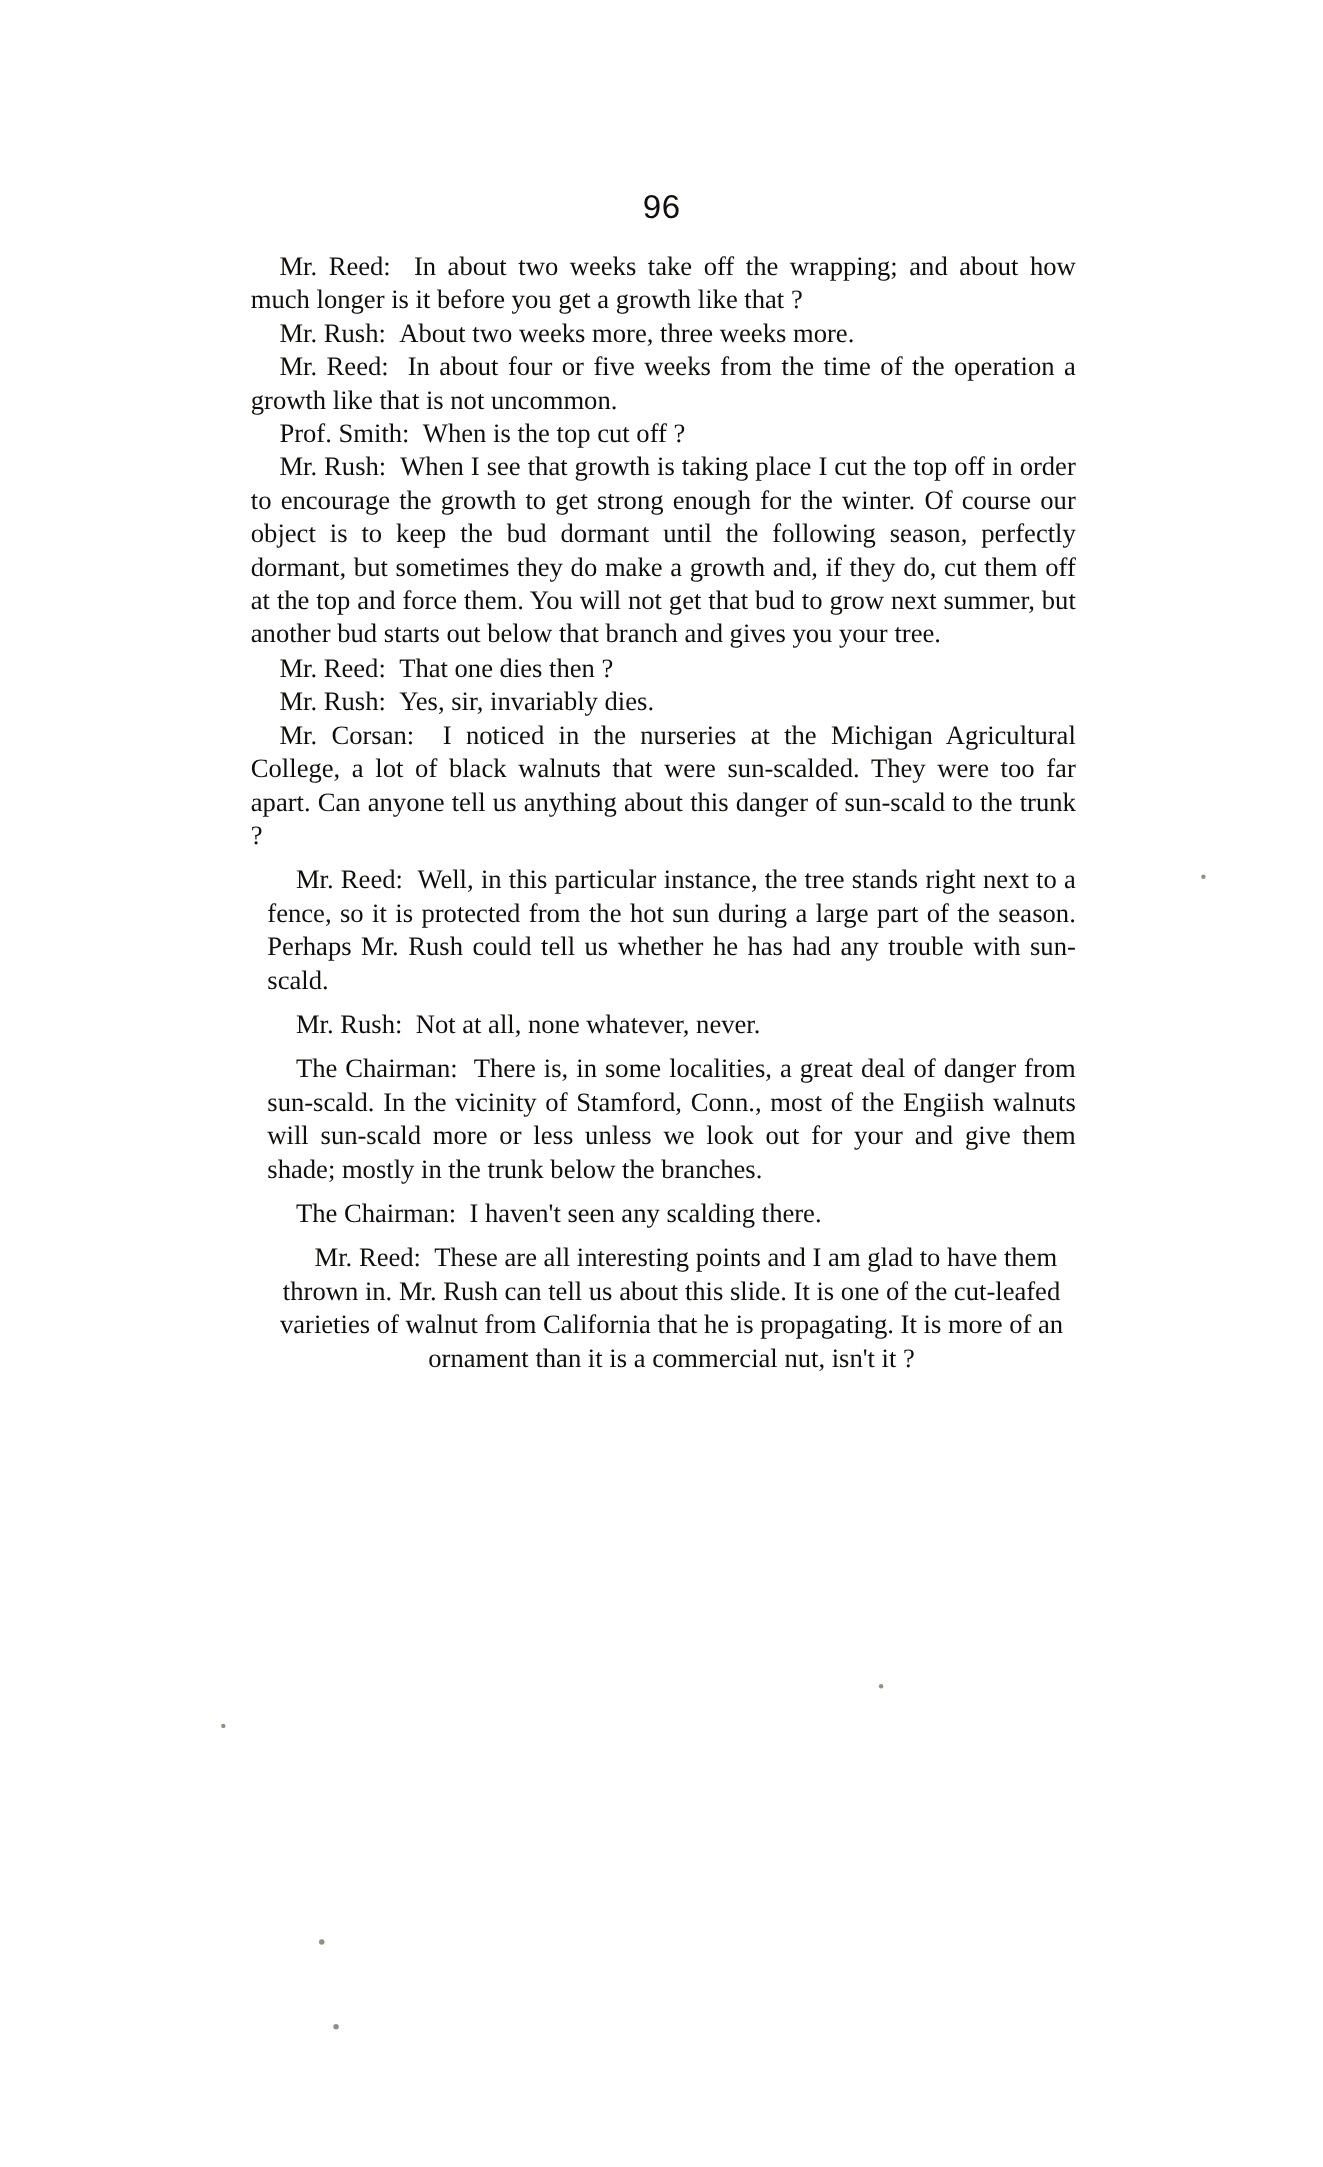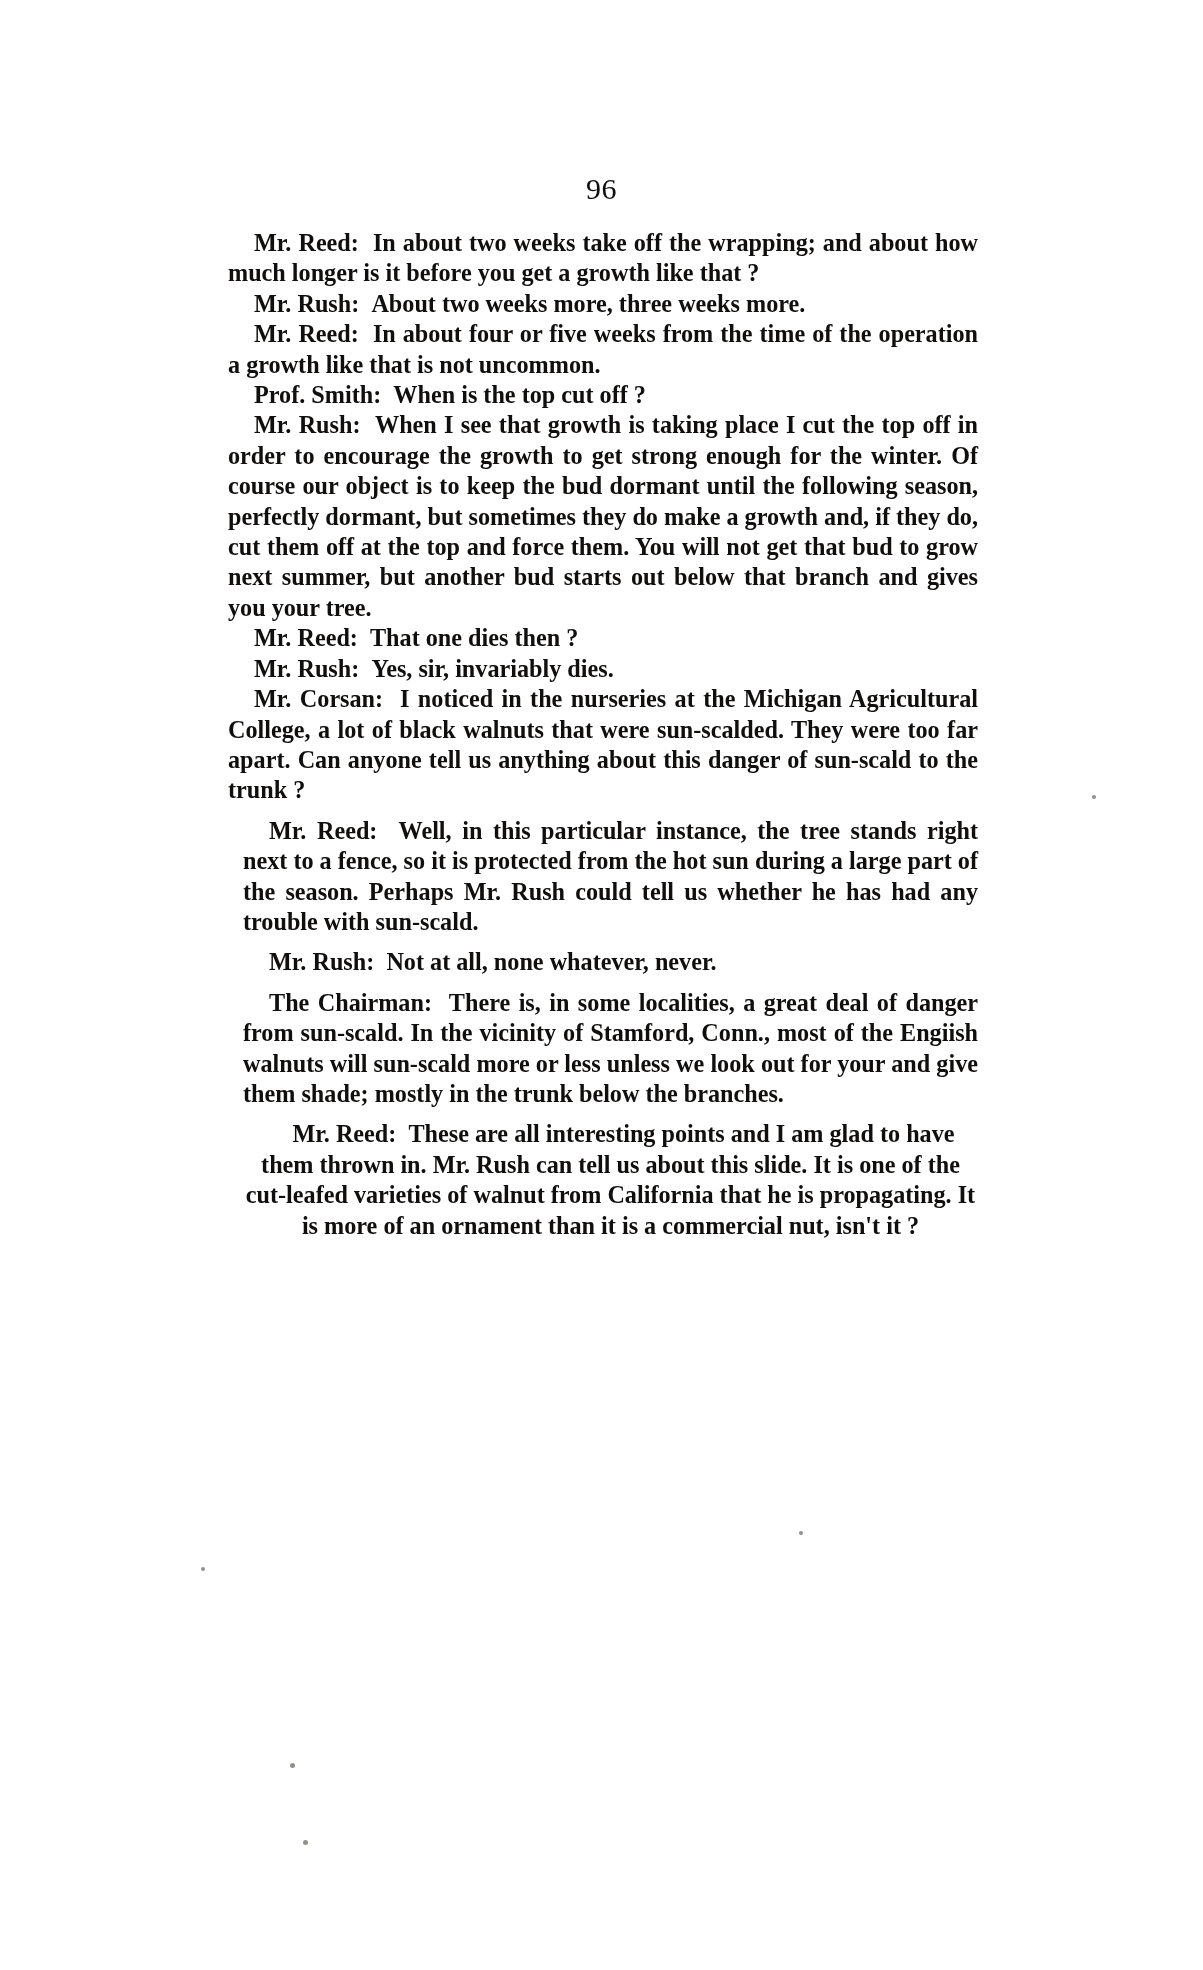--- a/index.html
+++ b/index.html
@@ -23,32 +23,31 @@
     height: 1970px;
   }
   .page-number {
     position: absolute;
     top: 172px;
     left: 0;
     width: 1203px;
     text-align: center;
     font-size: 30px;
     letter-spacing: 0.5px;
-    font-family: Liberation Serif, serif;
+    font-family: Liberation Sans, sans-serif;
   }
   .body-text {
     position: absolute;
     top: 228px;
     left: 228px;
     width: 750px;
     font-size: 24.2px;
     line-height: 30.4px;
     text-align: justify;
     text-justify: inter-word;
-    font-weight: bold;
   }
   .para {
     margin: 0 0 0 0;
     text-indent: 26px;
   }
   
   .para.gap {
     margin-top: 10px;
     margin-left: 15px;
   }
@@ -114,20 +113,23 @@
 
     <p class="para gap">
       <span class="speaker">Mr. Rush:</span>&nbsp;&nbsp;<span>Not at all, none whatever, never.</span>
     </p>
 
     <p class="para gap">
       <span class="speaker">The Chairman:</span>&nbsp;&nbsp;<span>There is, in some localities, a great deal of danger from sun-scald.  In the vicinity of Stamford, Conn., most of the Engiish walnuts will sun-scald more or less unless we look out for your and give them shade; mostly in the trunk below the branches.</span>
     </p>
 
 
+    <p class="para gap">
+      <span class="speaker">The Chairman:</span>&nbsp;&nbsp;<span>I haven't seen any scalding there.</span>
+    </p>
 
     <p class="para gap">
       <span class="speaker">Mr. Reed:</span>&nbsp;&nbsp;<span>These are all interesting points and I am glad to have them thrown in.  Mr. Rush can tell us about this slide. It is one of the cut-leafed varieties of walnut from California that he is propagating.  It is more of an ornament than it is a commercial nut, isn't it ?</span>
     </p>
 
   </div>
 
   <span class="speck" style="left:1092px; top:795px; width:4px; height:4px;"></span>
   <span class="speck" style="left:201px; top:1567px; width:4px; height:4px;"></span>
   <span class="speck" style="left:799px; top:1531px; width:4px; height:4px;"></span>

